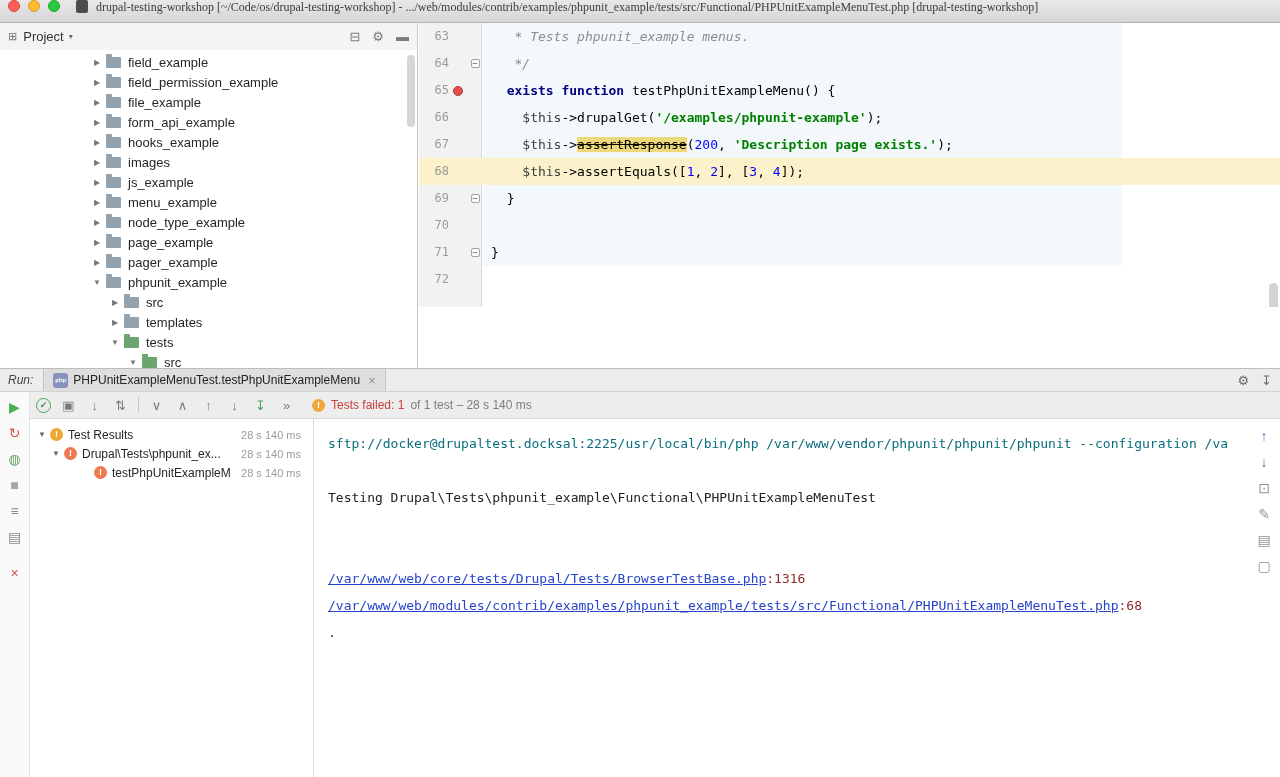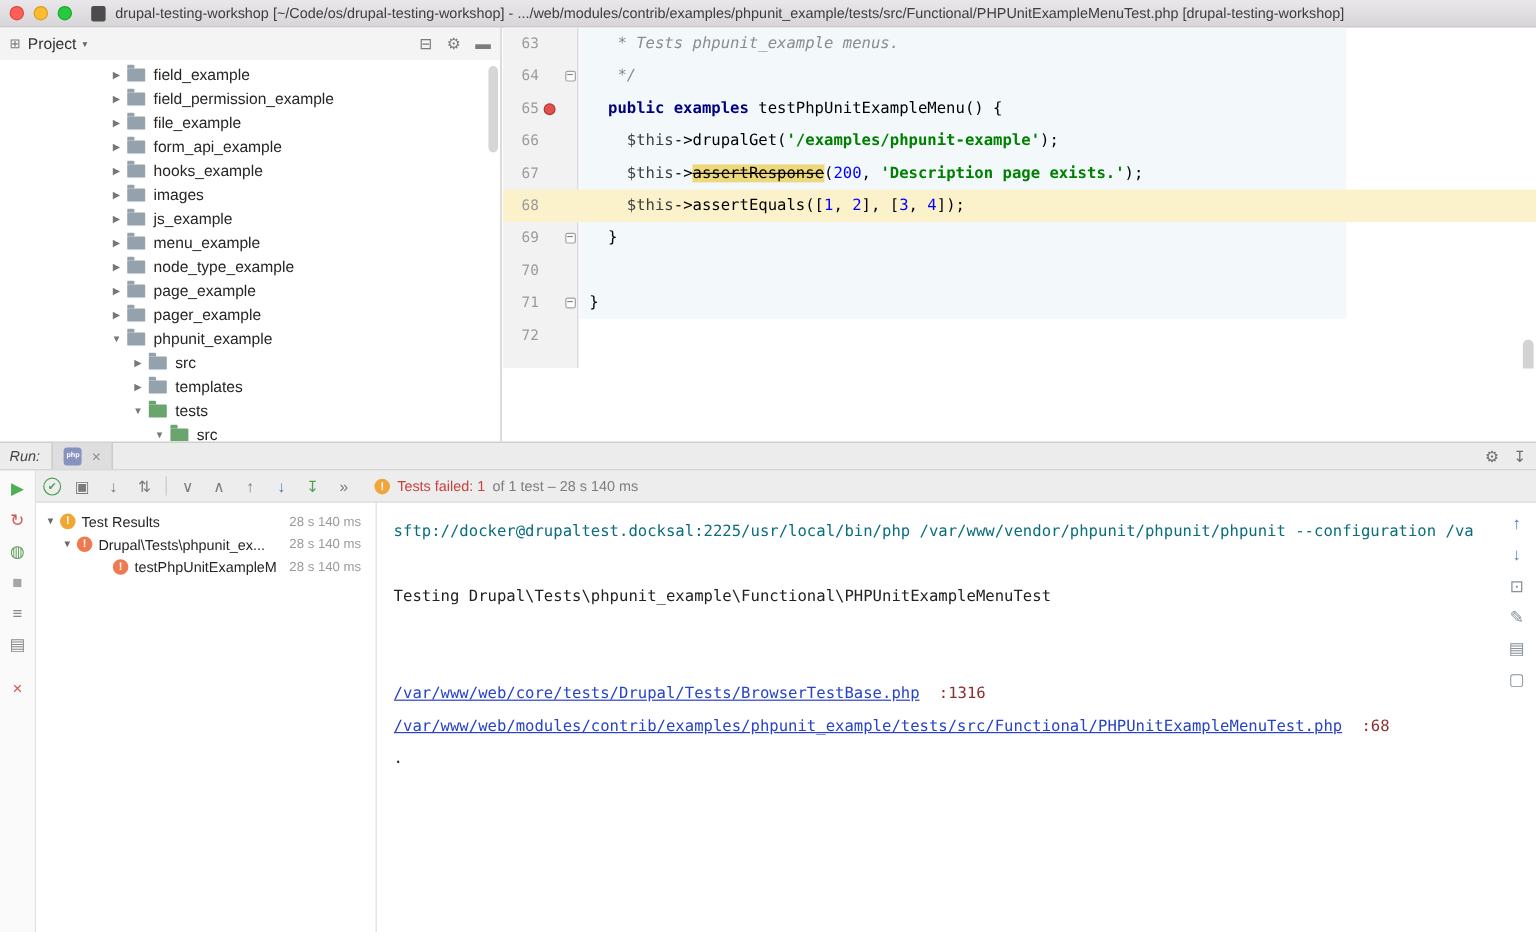--- a/index.html
+++ b/index.html
@@ -3,21 +3,21 @@
 <meta charset="utf-8">
 <style>
   * { box-sizing: border-box; margin: 0; padding: 0; }
   html,body { width:1280px; height:777px; overflow:hidden; }
   body { font-family:"Liberation Sans", sans-serif; background:#fff; position:relative; }
   .window { position:relative; width:1280px; height:777px; overflow:hidden; background:#fff; }
 
   
   .titlebar { position:absolute; top:0; left:0; right:0; height:23px;
     background:linear-gradient(#e9e7e9,#d7d5d7); border-bottom:1px solid #b5b3b5;
-    display:flex; align-items:center; }
+    display:flex; align-items:flex-start;font-family:Liberation Serif, serif; }
   .tl { width:12px; height:12px; border-radius:50%; margin-left:8px; flex:none; }
   .tl.red{ background:#ff5f57; border:1px solid #e0443e;}
   .tl.yellow{ background:#febc2e; border:1px solid #d89e24;}
   .tl.green{ background:#28c840; border:1px solid #1aab29;}
   .file-ic { width:12px; height:13px; background:#4c4c4c; border-radius:2px; margin-left:16px; flex:none; }
   .win-title { font-size:12px; color:#3d3d3d; margin-left:8px; white-space:nowrap; overflow:hidden; }
 
   
   .project-panel { position:absolute; top:23px; left:0; width:418px; height:345px;
     background:#fff; border-right:1px solid #c6c6c6; overflow:hidden; }
@@ -102,21 +102,21 @@
   .tt-time { margin-left:auto; padding-left:8px; color:#9b9b9b; font-size:11px; }
 
   .console { flex:1; min-width:0; overflow:hidden; padding:11px 0 0 14px;
     font-family:"DejaVu Sans Mono", monospace; font-size:13px; background:#fff; }
   .console-line { height:27px; line-height:27px; white-space:pre; overflow:hidden; }
   .cseg-teal { color:#0a6d7e; }
   .cseg-dark { color:#222; }
   .cseg-fail { color:#a33b2e; }
   .cseg-link { color:#2743c9; text-decoration:underline; }
   .cseg-link-highlight { color:#2743c9; text-decoration:underline; background:#ccd7e6; }
-  .cseg-loc { color:#8f2c2c;margin-left:16px; }
+  .cseg-loc { color:#8f2c2c; }
 
   .right-strip { width:32px; flex:none; background:#fff; display:flex; flex-direction:column; align-items:center; padding-top:10px; gap:11px; }
   .rs-icon { font-size:14px; line-height:15px; }
 </style>
 </head>
 <body>
 
 <div class="window">
 
   <div class="titlebar">
@@ -222,37 +222,38 @@
       </div>
     <div class="pp-scroll"></div>
   </div>
 
   <div class="editor">
     <div class="gutter-bg"></div>
     <div class="scope-bg"></div>
     <div>
         <div class="editor-line"><div class="gutter-cell"><span class="line-num">63</span><span class="icon-slot"></span><span class="fold-slot"></span></div><div class="code-cell"><span class="seg-comment">   * Tests phpunit_example menus.</span></div></div>
         <div class="editor-line"><div class="gutter-cell"><span class="line-num">64</span><span class="icon-slot"></span><span class="fold-slot"><span class="fold-box">−</span></span></div><div class="code-cell"><span class="seg-comment">   */</span></div></div>
-        <div class="editor-line"><div class="gutter-cell"><span class="line-num">65</span><span class="icon-slot"><span class="red-dot"></span></span><span class="fold-slot"></span></div><div class="code-cell"><span class="seg-plain">  </span><span class="seg-keyword">public examples</span><span class="seg-plain"> testPhpUnitExampleMenu() {</span></div></div>
+        <div class="editor-line"><div class="gutter-cell"><span class="line-num">65</span><span class="icon-slot"><span class="red-dot"></span></span><span class="fold-slot"></span></div><div class="code-cell"><span class="seg-plain">  </span><span class="seg-keyword">exists function</span><span class="seg-plain"> testPhpUnitExampleMenu() {</span></div></div>
         <div class="editor-line"><div class="gutter-cell"><span class="line-num">66</span><span class="icon-slot"></span><span class="fold-slot"></span></div><div class="code-cell"><span class="seg-plain">    </span><span class="seg-variable">$this</span><span class="seg-plain">-&gt;drupalGet(</span><span class="seg-string">'/examples/phpunit-example'</span><span class="seg-plain">);</span></div></div>
         <div class="editor-line"><div class="gutter-cell"><span class="line-num">67</span><span class="icon-slot"></span><span class="fold-slot"></span></div><div class="code-cell"><span class="seg-plain">    </span><span class="seg-variable">$this</span><span class="seg-plain">-&gt;</span><span class="seg-deprecated">assertResponse</span><span class="seg-plain">(</span><span class="seg-number">200</span><span class="seg-plain">, </span><span class="seg-string">'Description page exists.'</span><span class="seg-plain">);</span></div></div>
         <div class="editor-line current"><div class="gutter-cell"><span class="line-num">68</span><span class="icon-slot"></span><span class="fold-slot"></span></div><div class="code-cell"><span class="seg-plain">    </span><span class="seg-variable">$this</span><span class="seg-plain">-&gt;assertEquals([</span><span class="seg-number">1</span><span class="seg-plain">, </span><span class="seg-number">2</span><span class="seg-plain">], [</span><span class="seg-number">3</span><span class="seg-plain">, </span><span class="seg-number">4</span><span class="seg-plain">]);</span></div></div>
         <div class="editor-line"><div class="gutter-cell"><span class="line-num">69</span><span class="icon-slot"></span><span class="fold-slot"><span class="fold-box">−</span></span></div><div class="code-cell"><span class="seg-plain">  }</span></div></div>
         <div class="editor-line"><div class="gutter-cell"><span class="line-num">70</span><span class="icon-slot"></span><span class="fold-slot"></span></div><div class="code-cell"></div></div>
         <div class="editor-line"><div class="gutter-cell"><span class="line-num">71</span><span class="icon-slot"></span><span class="fold-slot"><span class="fold-box">−</span></span></div><div class="code-cell"><span class="seg-plain">}</span></div></div>
         <div class="editor-line"><div class="gutter-cell"><span class="line-num">72</span><span class="icon-slot"></span><span class="fold-slot"></span></div><div class="code-cell"></div></div>
       </div>
     <div class="ed-scroll"></div>
   </div>
 
   <div class="run-panel">
     <div class="run-tabbar">
       <span class="run-label">Run:</span>
       <span class="run-tab">
         <span class="php-icon">php</span>
+        <span>PHPUnitExampleMenuTest.testPhpUnitExampleMenu</span>
         <span class="tab-close">×</span>
       </span>
       <span class="tabbar-right">
           <span class="tab-ic">⚙</span>
           <span class="tab-ic">↧</span>
         </span>
     </div>
 
     <div class="run-body">
       <div class="left-strip">

